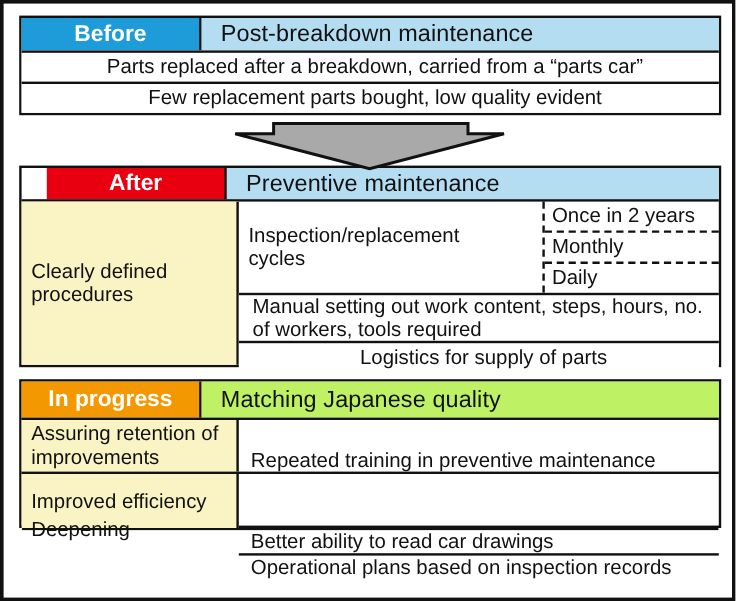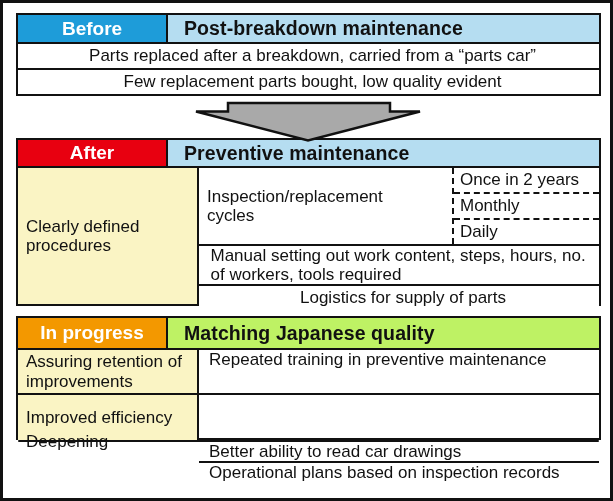--- a/index.html
+++ b/index.html
@@ -7,37 +7,37 @@
   #canvas{
     position:relative;width:613px;height:501px;background:#fff;
     border:3px solid #111;overflow:hidden;
     font-family:"Liberation Sans","DejaVu Sans",sans-serif;color:#111;
   }
   .tbl{position:absolute;left:13px;width:585px;border:2.5px solid #111;background:#fff;display:flex;flex-direction:column;}
   .hdr{display:flex;flex-direction:row;flex:0 0 auto;}
   .tag{width:150px;flex:0 0 150px;display:flex;align-items:center;justify-content:center;
        color:#fff;font-weight:bold;font-size:19px;border-right:2.5px solid #111;}
   .title{flex:1;display:flex;align-items:center;padding-left:16px;
-         font-weight:bold;font-size:19.5px;letter-spacing:.1px;}
+         font-weight:normal;font-size:19.5px;letter-spacing:.1px;}
   .cell-text{font-size:17px;line-height:1.13;}
   .rowline{border-top:2px solid #111;}
   .simple-row{flex:1;display:flex;align-items:center;padding-left:8px;background:#fff;justify-content:center;}
   .body{display:flex;flex-direction:row;flex:1;min-height:0;}
   .leftcol{width:181px;flex:0 0 181px;display:flex;align-items:center;padding-left:8px;
            border-right:2px solid #111;}
   .rightcol{flex:1;display:flex;flex-direction:column;min-height:0;}
   .yellow{background:#FAF4C4;}
   .cycles-row{display:flex;flex-direction:row;flex:0 0 76px;}
   .cycles-label{flex:1;display:flex;align-items:center;padding-left:8px;}
   .cycles-box{width:147px;flex:0 0 147px;border-left:2px dashed #111;display:flex;flex-direction:column;margin-left:19px;}
   .cycle-cell{flex:1;display:flex;align-items:center;padding-left:6px;}
   .cycle-cell + .cycle-cell{border-top:2px dashed #111;}
   .split-cell{flex:1;display:flex;flex-direction:column;}
   .split-sub{flex:1;display:flex;align-items:center;padding-left:10px;}
-  .rrow{display:flex;align-items:flex-start;padding-left:10px;}
+  .rrow{display:flex;align-items:flex-end;padding-left:10px;}
   #arrow-svg{position:absolute;left:0;top:0;pointer-events:none;}
 </style>
 </head>
 <body>
 
 <div id="canvas">
 
   <div class="tbl" style="top:10px;height:83px;">
     <div class="hdr" style="flex:0 0 27px;text-align:center;">
       <div class="tag" style="background:#1E9CD9;">
@@ -49,21 +49,21 @@
     </div>
     <div class="simple-row rowline">
       <span class="cell-text">Parts replaced after a breakdown, carried from a “parts car”</span>
     </div>
     <div class="simple-row rowline">
       <span class="cell-text">Few replacement parts bought, low quality evident</span>
     </div>
   </div>
 
   <div class="tbl" style="top:135px;height:168px;">
-    <div class="hdr" style="flex:0 0 26px;">
+    <div class="hdr" style="flex:0 0 26px;margin-left:21px;">
       <div class="tag" style="background:#E80010;">
         <span>After</span>
       </div>
       <div class="title" style="background:#B5DDF1;">
         <span>Preventive maintenance</span>
       </div>
     </div>
     <div class="body rowline">
       <div class="leftcol yellow">
         <span class="cell-text" style="max-width:165px;">Clearly defined procedures</span>

